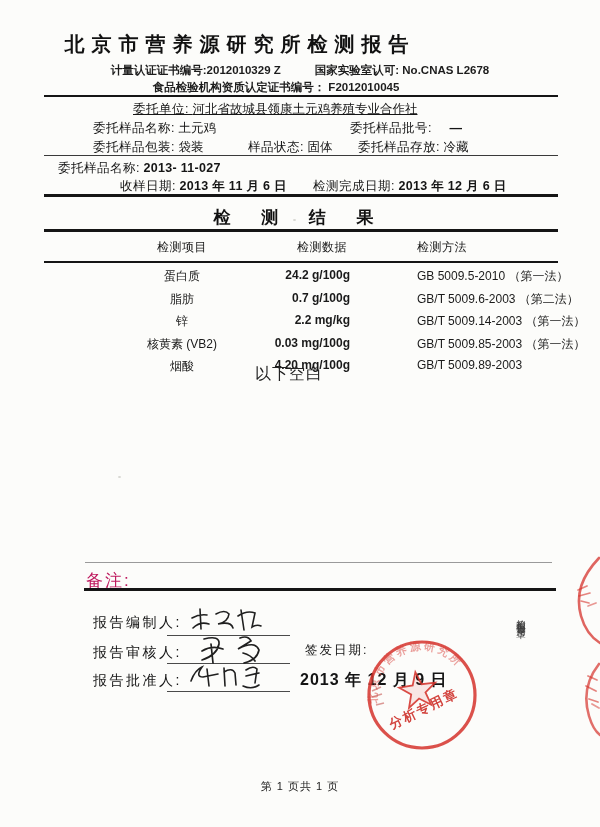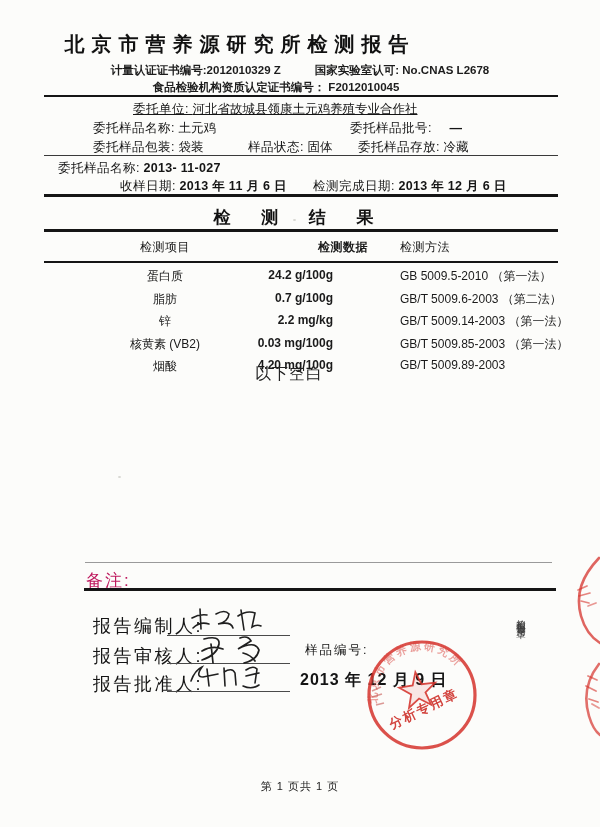--- a/index.html
+++ b/index.html
@@ -34,31 +34,31 @@
 
   .info{font-size:12.5px;color:#151515;white-space:nowrap;}
   .info b{font-weight:bold;letter-spacing:.3px;}
   .lbl{letter-spacing:.5px;}
 
   .sec-title{
     position:absolute;top:206px;left:0;width:600px;
     text-align:center;font-size:17px;font-weight:bold;letter-spacing:13px;color:#111;
   }
 
-  .trow{position:absolute;left:0;width:528px;height:16px;font-size:12px;color:#1a1a1a;white-space:nowrap;}
+  .trow{position:absolute;left:17px;width:528px;height:16px;font-size:12px;color:#1a1a1a;white-space:nowrap;}
   .trow .c1{position:absolute;left:95px;width:140px;text-align:center;}
   .trow .c2{position:absolute;left:205px;width:128px;text-align:right;font-weight:bold;}
   .trow .c3{position:absolute;left:400px;}
   .trow.thead span{font-weight:normal;letter-spacing:.5px;}
-  .trow.thead .c2{font-weight:bold;text-align:center;left:280px;width:auto;margin-left:38px;}
+  .trow.thead .c2{font-weight:normal;text-align:center;left:280px;width:auto;}
   .endnote{position:absolute;top:364px;left:255px;font-size:16px;letter-spacing:1px;color:#222;}
 
   .remark-label{position:absolute;top:569px;left:86px;font-size:17px;letter-spacing:2px;color:#be185d;}
 
-  .sign-label{position:absolute;font-size:18px;letter-spacing:2.5px;color:#151515;}
+  .sign-label{position:absolute;font-size:14px;letter-spacing:2.5px;color:#151515;}
   .sig-underline{position:absolute;left:167px;width:123px;height:1px;background:#4a4a4a;}
   .sig{position:absolute;}
 
   .issue-label{position:absolute;top:642px;left:305px;font-size:12.5px;letter-spacing:2px;color:#151515;}
   .issue-date{position:absolute;top:670px;left:300px;font-size:16px;font-weight:bold;letter-spacing:1px;color:#141414;}
 
   .seal-note{
     position:absolute;top:612px;left:514px;
     writing-mode:vertical-rl;text-orientation:upright;
     font-size:9.5px;letter-spacing:1.5px;color:#3c3c3c;
@@ -199,21 +199,21 @@
     </g>
   </svg>
   <svg class="sig" style="left:186px;top:663px;" width="90" height="28" viewBox="0 0 90 28">
     <g fill="none" stroke="#1f1f1f" stroke-width="1.6" stroke-linecap="round">
       <path d="M5 18 q4 -11 11 -14 q-7 10 1 10 l15 -3 m-11 -5 l2 17"></path>
       <path d="M38 5 l1 18 m-1 -14 q8 -5 11 1 l1 12"></path>
       <path d="M60 7 q7 -5 11 -1 l-2 14 m-9 -7 l13 -3 m-16 13 q9 4 16 -1"></path>
     </g>
   </svg>
 
-  <div class="issue-label">样品编号:</div>
+  <div class="issue-label">签发日期:</div>
   <div class="issue-date">2013 年 12 月 9 日</div>
 
   <svg class="stamp-main" width="138" height="138" viewBox="-69 -69 138 138">
     <defs>
       <path id="sealArc" d="M -43 15 A 45.5 45.5 0 1 1 43 15" fill="none"></path>
     </defs>
     <circle cx="0" cy="0" r="53" fill="none" stroke="#d5332c" stroke-width="3.2" opacity="0.85"></circle>
     <text font-size="11" fill="#d9453f" opacity="0.5" letter-spacing="2.5" font-weight="bold">
       <textPath href="#sealArc" startOffset="4%">北京市营养源研究所</textPath>
     </text>

